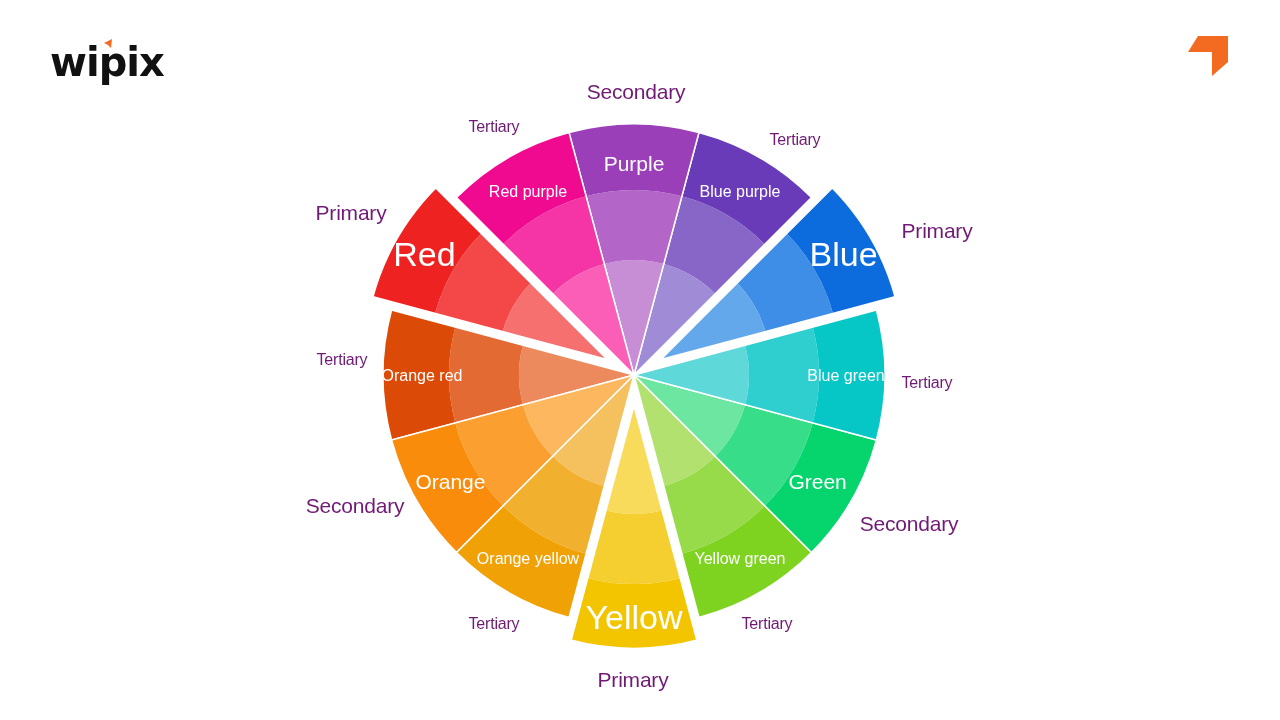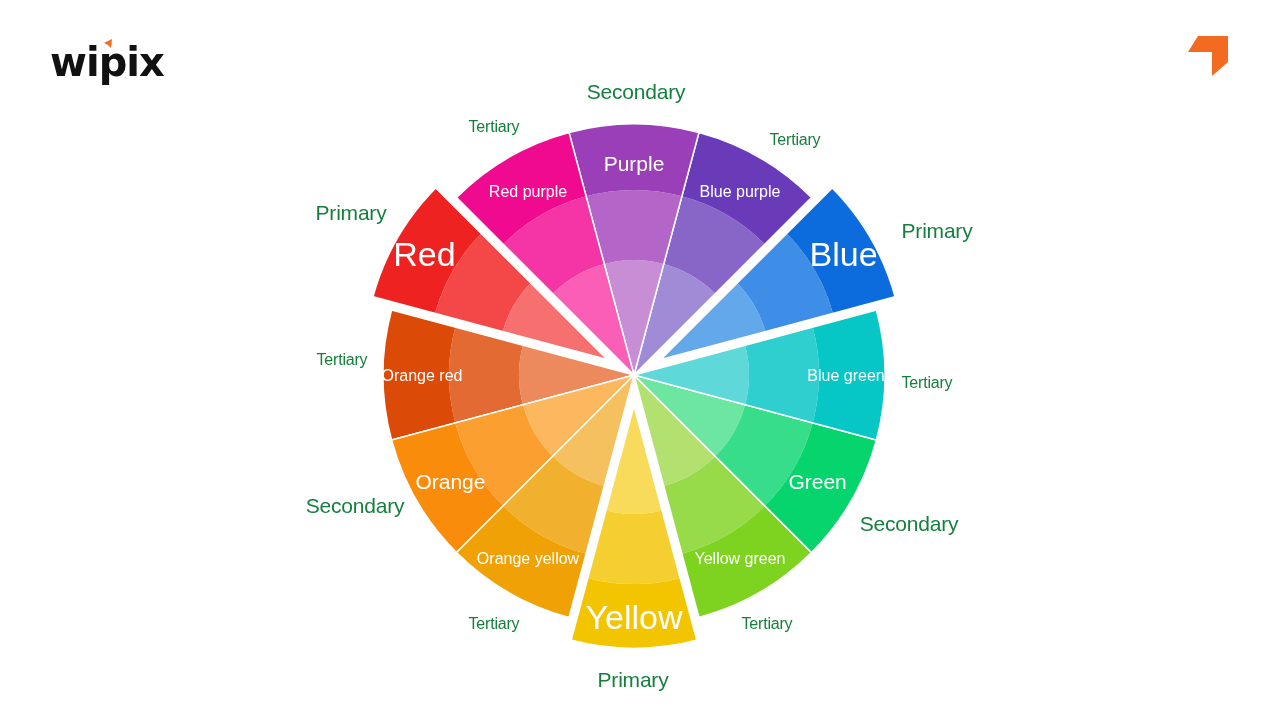--- a/index.html
+++ b/index.html
@@ -1,20 +1,20 @@
 <!DOCTYPE html>
 <html><head>
 <meta charset="utf-8">
 <style>
   html, body { margin: 0; padding: 0; background: #ffffff; }
   body { width: 1280px; height: 720px; position: relative; overflow: hidden; font-family: "Liberation Sans", "DejaVu Sans", sans-serif; }
   .logo { position: absolute; left: 50px; top: 34px; width: 140px; height: 56px; }
   .corner-mark { position: absolute; left: 1186px; top: 34px; width: 44px; height: 44px; }
   .wheel { position: absolute; left: 0; top: 0; width: 1280px; height: 720px; }
-  .cat { position: absolute; font-size: 21px; color: #15803d; white-space: nowrap; transform: translate(-50%, -50%); font-family: "Liberation Sans", "DejaVu Sans", sans-serif; letter-spacing: -0.2px; }
+  .cat { position: absolute; font-size: 21px; color: #701a75; white-space: nowrap; transform: translate(-50%, -50%); font-family: "Liberation Sans", "DejaVu Sans", sans-serif; letter-spacing: -0.2px; }
   .cat.small { font-size: 16px; }
 </style>
 </head>
 <body>
 
 <svg class="logo" viewBox="0 0 140 56">
   <text x="0" y="42" font-family="DejaVu Sans, sans-serif" font-weight="bold" font-size="40" fill="#111" letter-spacing="-1">wipix</text>
   <polygon points="54,9 62,5 61,14 58,11" fill="#F26B21"></polygon>
 </svg>
 

